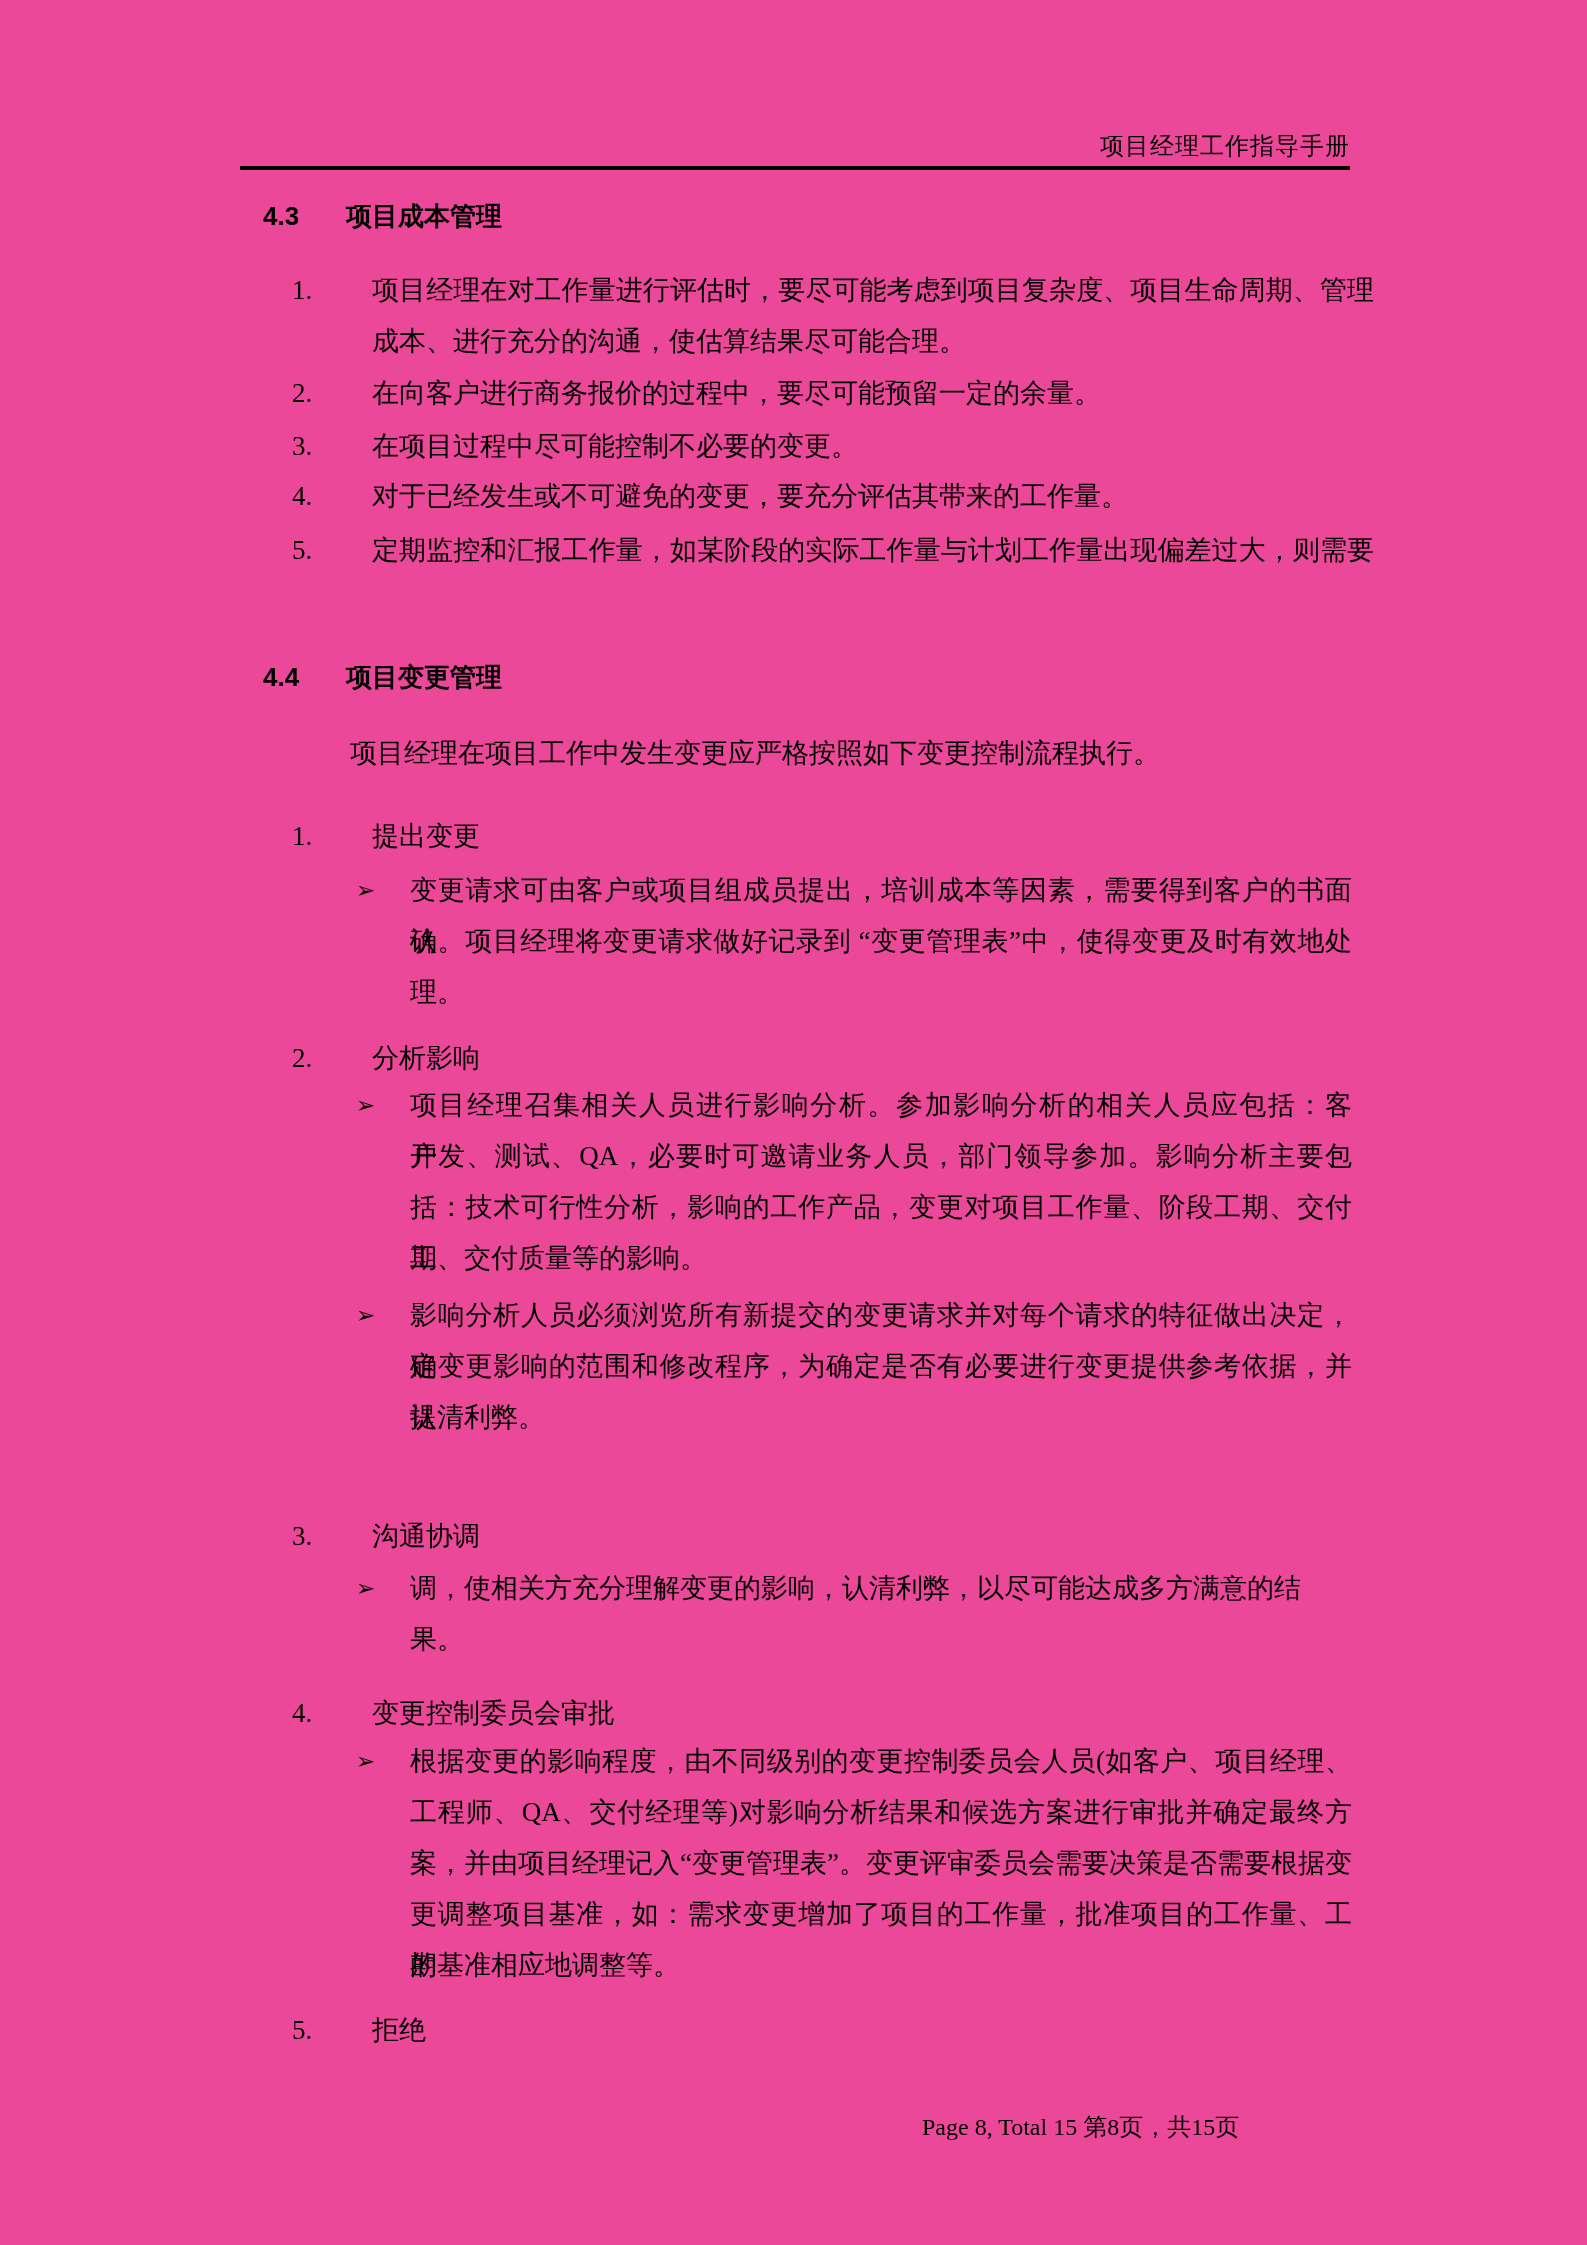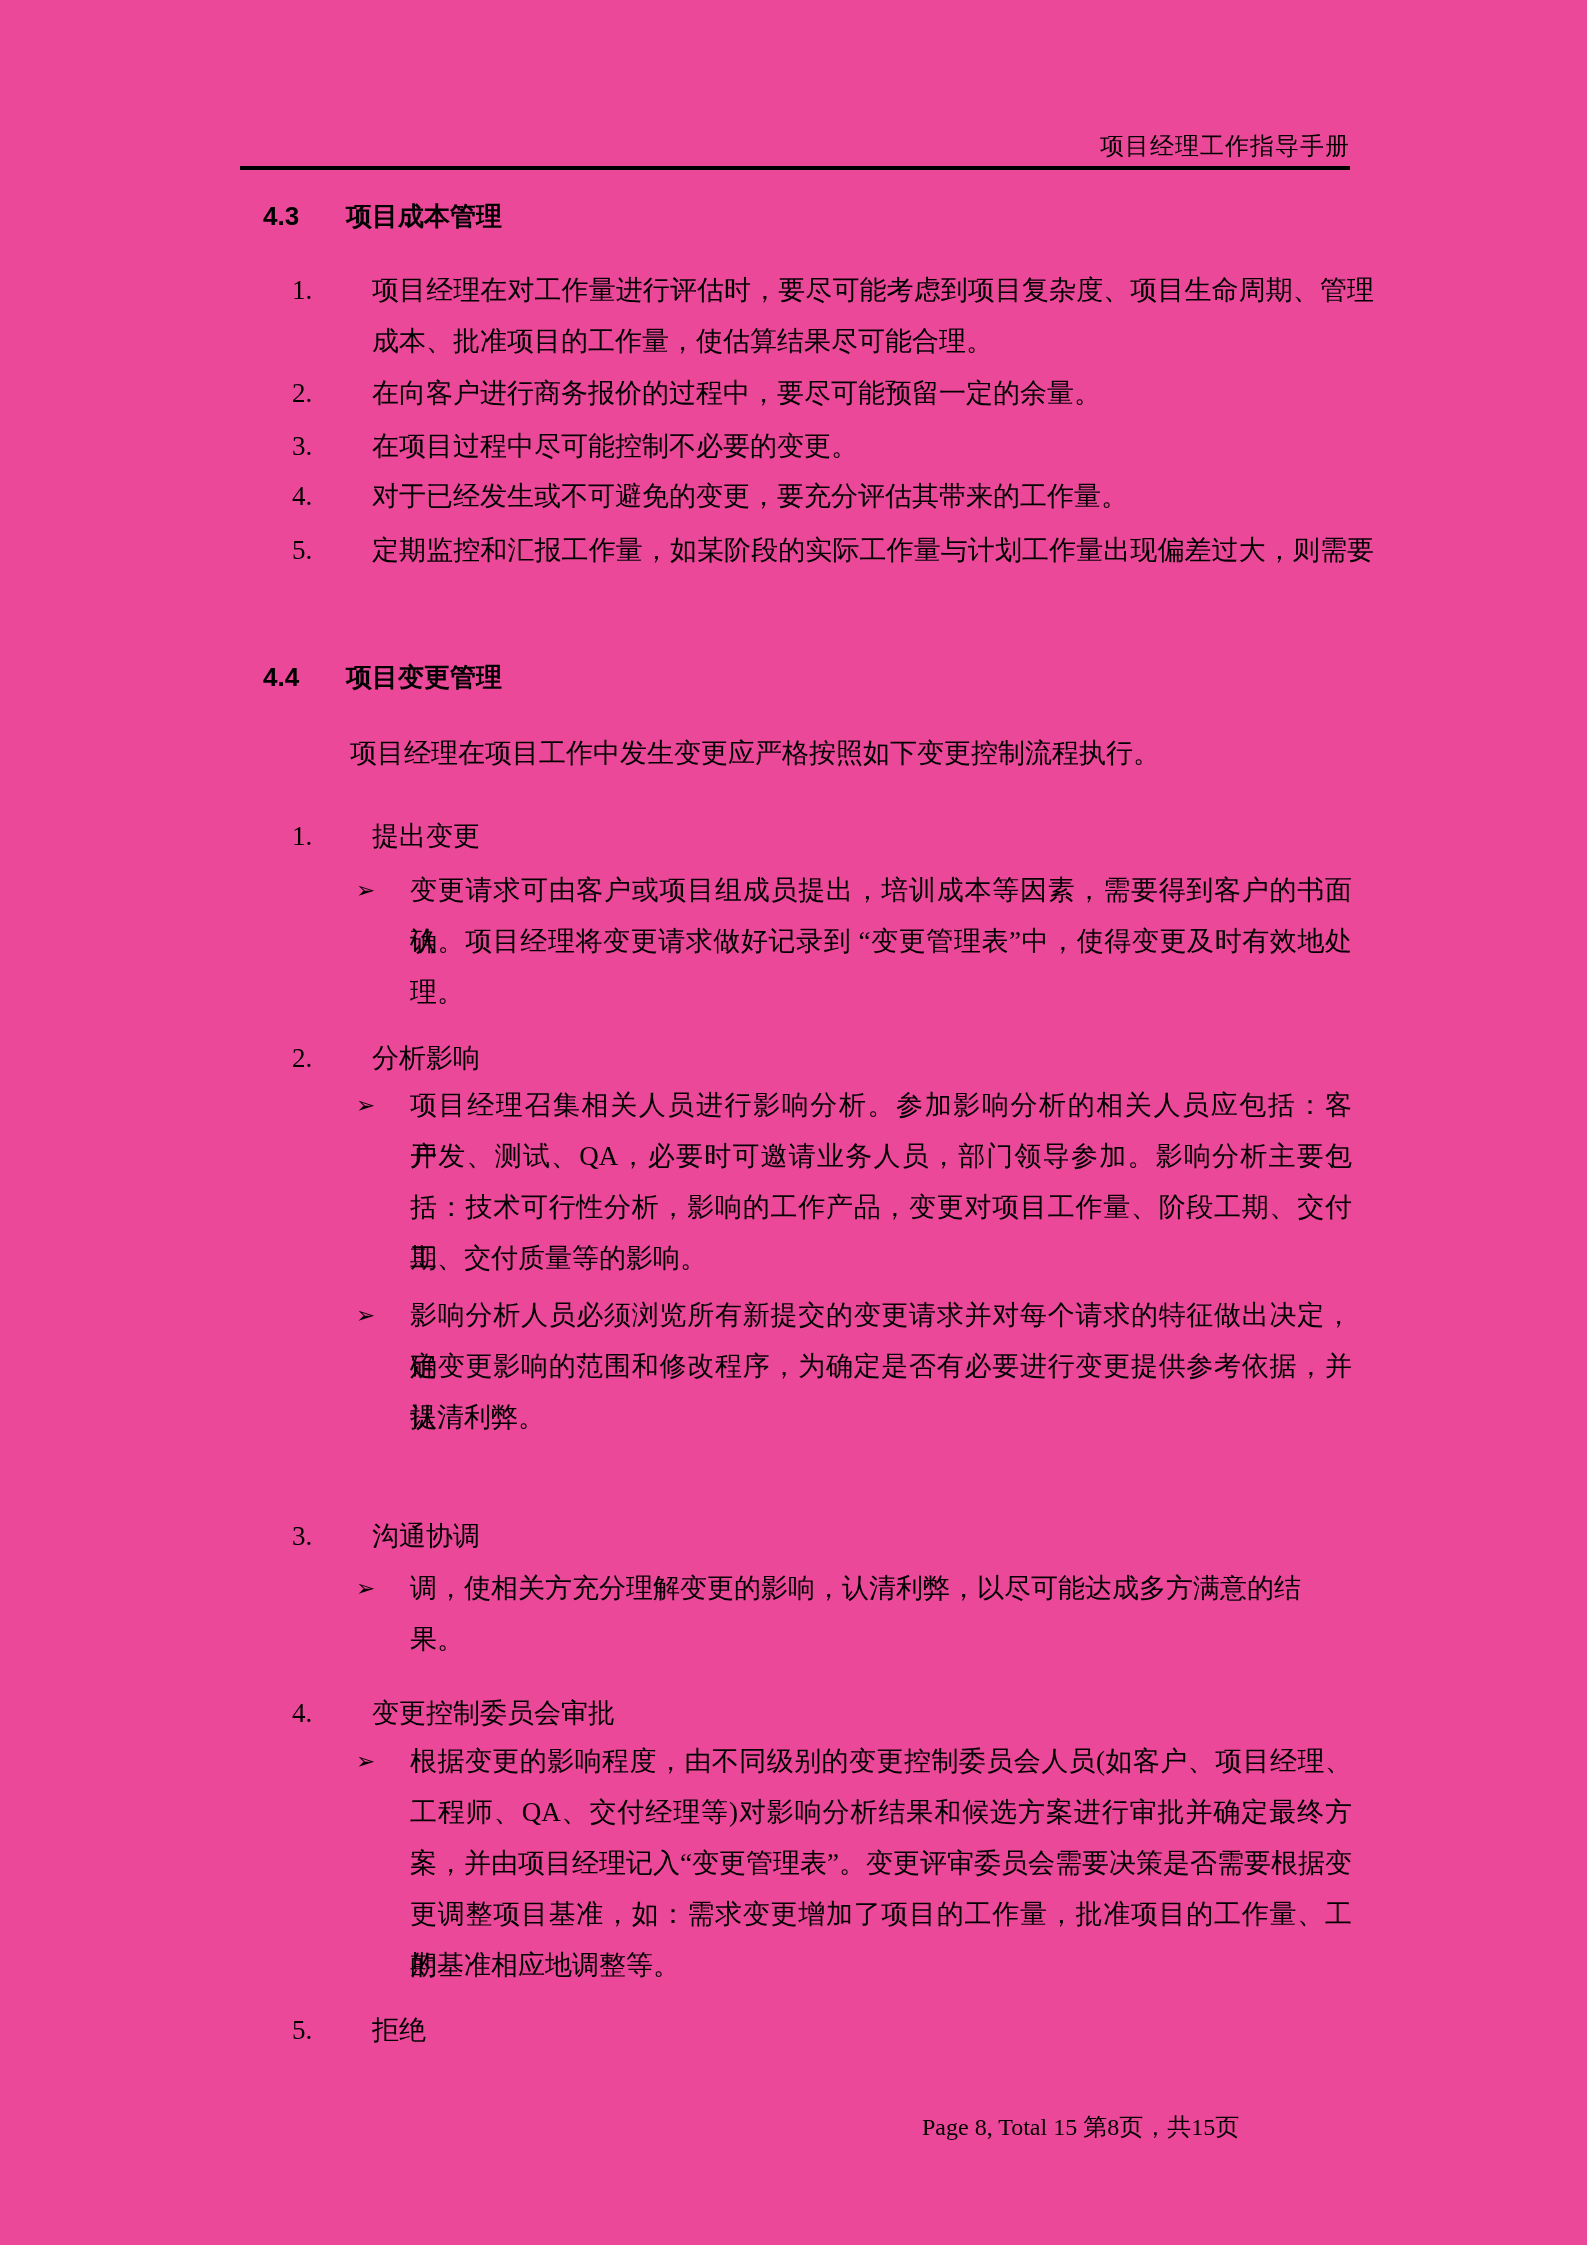--- a/index.html
+++ b/index.html
@@ -74,21 +74,21 @@
   <div class="hdr-rule"></div>
 
   <div class="h" style="top:196px">
     <span class="h-num">4.3</span><span>项目成本管理</span>
   </div>
 
   <div class="item bodyfont" style="top:265px">
     <span class="num">1.</span>
     <div class="itext">
       <div class="line j">项目经理在对工作量进行评估时，要尽可能考虑到项目复杂度、项目生命周期、管理</div>
-      <div class="line">成本、批准项目的工作量，使估算结果尽可能合理。</div>
+      <div class="line">成本、进行充分的沟通，使估算结果尽可能合理。</div>
     </div>
   </div>
 
   <div class="item bodyfont" style="top:368px">
     <span class="num">2.</span>
     <div class="itext">
       <div class="line">在向客户进行商务报价的过程中，要尽可能预留一定的余量。</div>
     </div>
   </div>
 

